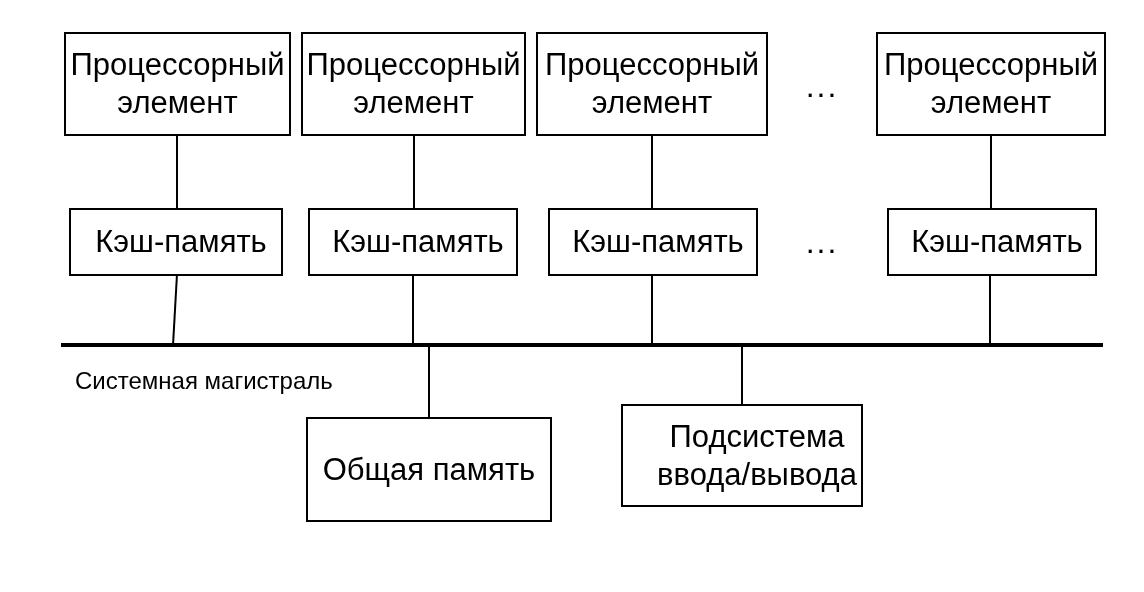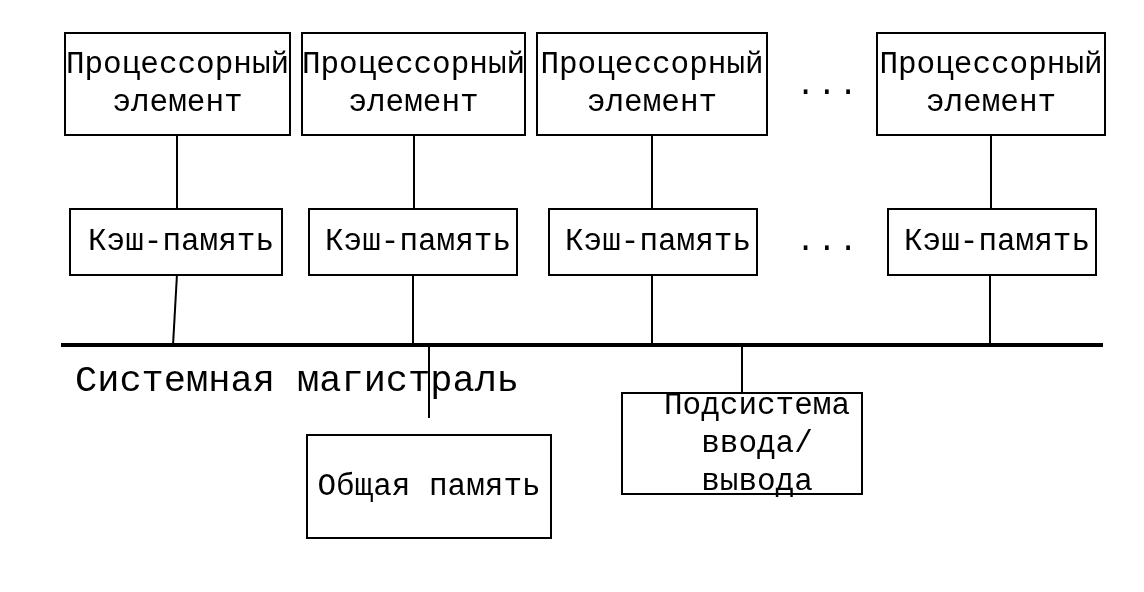--- a/index.html
+++ b/index.html
@@ -1,21 +1,21 @@
 <!DOCTYPE html>
 <html><head>
 <meta charset="utf-8">
 <style>
   html, body { margin: 0; padding: 0; background: #ffffff; }
   .canvas {
     position: relative;
     width: 1144px;
     height: 592px;
     background: var(--bg, #ffffff);
-    font-family: Liberation Mono, monospace;
+    font-family: Liberation Sans, sans-serif;
     color: var(--text, #000000);
     overflow: hidden;
   }
   .node {
     position: absolute;
     box-sizing: border-box;
     border: 2.5px solid var(--line, #000000);
     background: var(--bg, #ffffff);
     display: flex;
     align-items: center;
@@ -28,22 +28,22 @@
   .pe   { top: 32px;  height: 104px; }
   .pe1  { left: 64px;  width: 227px; }
   .pe2  { left: 301px; width: 225px; }
   .pe3  { left: 536px; width: 232px; }
   .pe4  { left: 876px; width: 230px; }
   .cache { top: 208px; height: 68px; padding-left: 12px; }
   .c1   { left: 69px;  width: 214px; }
   .c2   { left: 308px; width: 210px; }
   .c3   { left: 548px; width: 210px; }
   .c4   { left: 887px; width: 210px; }
-  .mem  { left: 306px; top: 417px; width: 246px; height: 105px; margin-top: 17px; }
-  .io   { left: 621px; top: 392px; width: 242px; height: 103px; padding-left: 32px; }
+  .mem  { left: 306px; top: 417px; width: 246px; height: 105px; }
+  .io   { left: 621px; top: 404px; width: 242px; height: 103px; padding-left: 32px; }
   .dots {
     position: absolute;
     width: 52px;
     text-align: center;
     font-size: 32px;
     line-height: 32px;
     letter-spacing: 2px;
   }
   .dots-top { left: 796px; top: 70px; }
   .dots-mid { left: 796px; top: 226px; }
@@ -65,21 +65,21 @@
   .v10 { left: 741px; top: 345px; height: 73px; }
   .bus {
     position: absolute;
     left: 61px; top: 343px;
     width: 1042px; height: 4px;
     background: var(--line, #000000);
   }
   .bus-label {
     position: absolute;
     left: 75px; top: 363px;
-    font-size: 37px;
+    font-size: 24px;
     line-height: 36px;
     white-space: nowrap;
   }
 </style>
 </head>
 <body>
 
 <div class="canvas" style="--line: #000000; --text: #000000; --bg: #ffffff;">
 
   <div class="node pe pe1">

